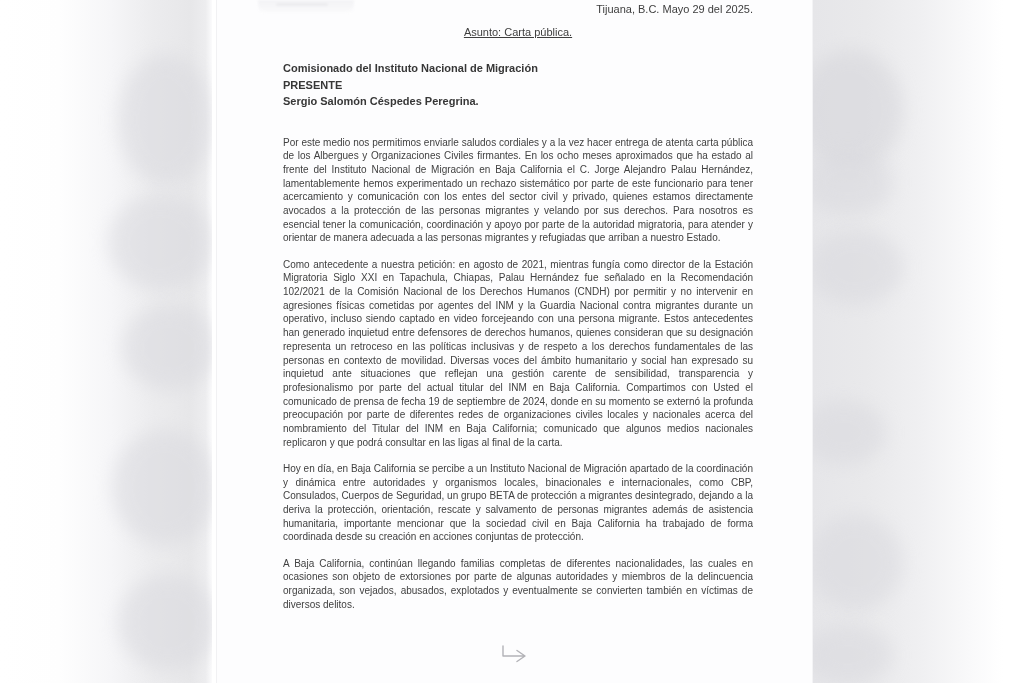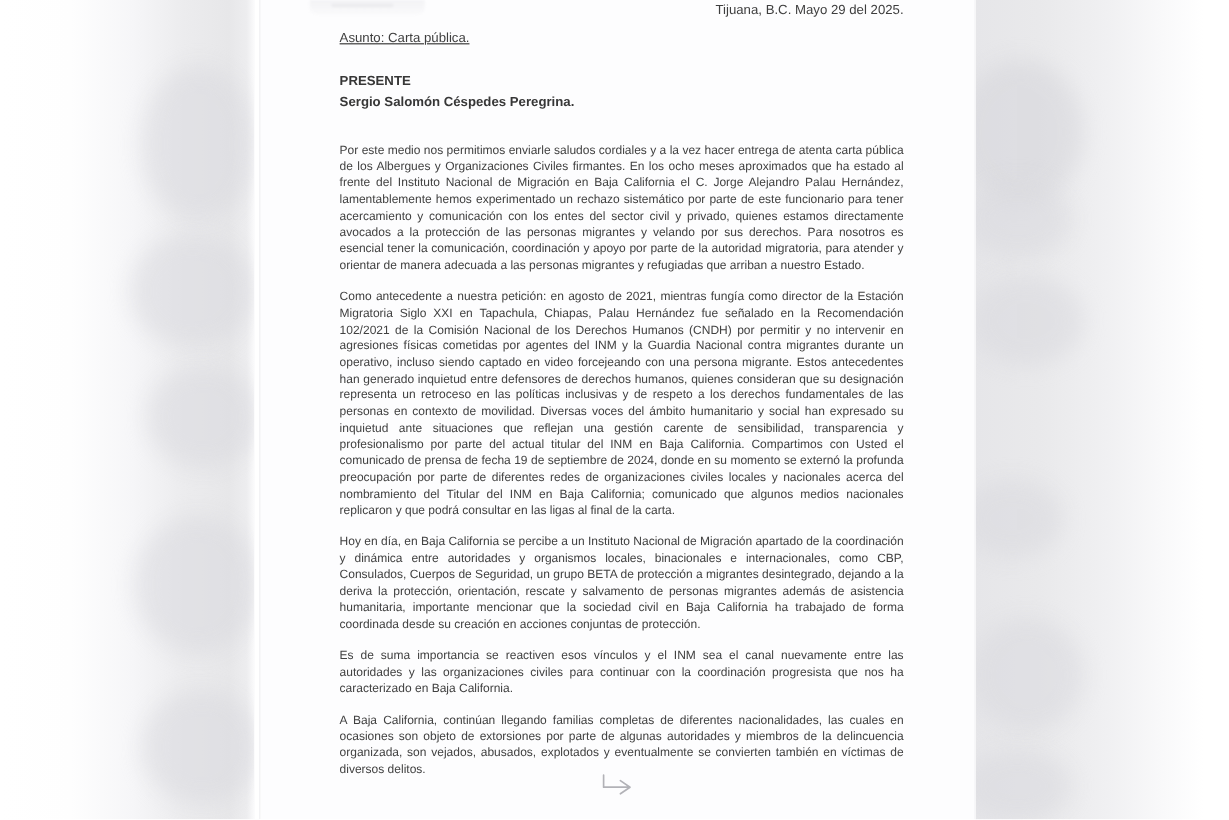--- a/index.html
+++ b/index.html
@@ -77,21 +77,21 @@
     border-radius: 2px;
   }
   .date-line {
     text-align: right;
     font-size: 11px;
     line-height: 13px;
     margin: 0 0 10px 0;
     color: #3e3e3e;
   }
   .subject-line {
-    text-align: left;
+    text-align: center;
     font-size: 11px;
     line-height: 13px;
     margin: 0 0 21px 0;
     text-decoration: underline;
     color: #3e3e3e;
   }
   .recipient {
     font-weight: 700;
     font-size: 11px;
     line-height: 16.5px;
@@ -140,28 +140,28 @@
 
     <div class="logo-fragment">
       <div class="logo-line"></div>
     </div>
 
     <p class="date-line">Tijuana, B.C. Mayo 29 del 2025.</p>
 
     <p class="subject-line">Asunto: Carta pública.</p>
 
     <div class="recipient">
+      <div>Comisionado del Instituto Nacional de Migración</div>
       <div>PRESENTE</div>
       <div>Sergio Salomón Céspedes Peregrina.</div>
     </div>
 
     <p class="paragraph">Por este medio nos permitimos enviarle saludos cordiales y a la vez hacer entrega de atenta carta pública de los Albergues y Organizaciones Civiles firmantes. En los ocho meses aproximados que ha estado al frente del Instituto Nacional de Migración en Baja California el C. Jorge Alejandro Palau Hernández, lamentablemente hemos experimentado un rechazo sistemático por parte de este funcionario para tener acercamiento y comunicación con los entes del sector civil y privado, quienes estamos directamente avocados a la protección de las personas migrantes y velando por sus derechos. Para nosotros es esencial tener la comunicación, coordinación y apoyo por parte de la autoridad migratoria, para atender y orientar de manera adecuada a las personas migrantes y refugiadas que arriban a nuestro Estado.</p>
     <p class="paragraph">Como antecedente a nuestra petición: en agosto de 2021, mientras fungía como director de la Estación Migratoria Siglo XXI en Tapachula, Chiapas, Palau Hernández fue señalado en la Recomendación 102/2021 de la Comisión Nacional de los Derechos Humanos (CNDH) por permitir y no intervenir en agresiones físicas cometidas por agentes del INM y la Guardia Nacional contra migrantes durante un operativo, incluso siendo captado en video forcejeando con una persona migrante. Estos antecedentes han generado inquietud entre defensores de derechos humanos, quienes consideran que su designación representa un retroceso en las políticas inclusivas y de respeto a los derechos fundamentales de las personas en contexto de movilidad. Diversas voces del ámbito humanitario y social han expresado su inquietud ante situaciones que reflejan una gestión carente de sensibilidad, transparencia y profesionalismo por parte del actual titular del INM en Baja California. Compartimos con Usted el comunicado de prensa de fecha 19 de septiembre de 2024, donde en su momento se externó la profunda preocupación por parte de diferentes redes de organizaciones civiles locales y nacionales acerca del nombramiento del Titular del INM en Baja California; comunicado que algunos medios nacionales replicaron y que podrá consultar en las ligas al final de la carta.</p>
     <p class="paragraph">Hoy en día, en Baja California se percibe a un Instituto Nacional de Migración apartado de la coordinación y dinámica entre autoridades y organismos locales, binacionales e internacionales, como CBP, Consulados, Cuerpos de Seguridad, un grupo BETA de protección a migrantes desintegrado, dejando a la deriva la protección, orientación, rescate y salvamento de personas migrantes además de asistencia humanitaria, importante mencionar que la sociedad civil en Baja California ha trabajado de forma coordinada desde su creación en acciones conjuntas de protección.</p>
-    <p class="paragraph">Es de suma importancia se reactiven esos vínculos y el INM sea el canal nuevamente entre las autoridades y las organizaciones civiles para continuar con la coordinación progresista que nos ha caracterizado en Baja California.</p>
     <p class="paragraph">A Baja California, continúan llegando familias completas de diferentes nacionalidades, las cuales en ocasiones son objeto de extorsiones por parte de algunas autoridades y miembros de la delincuencia organizada, son vejados, abusados, explotados y eventualmente se convierten también en víctimas de diversos delitos.</p>
 
     <svg class="insertion-arrow" viewBox="0 0 30 18" xmlns="http://www.w3.org/2000/svg">
       <path d="M3 1 L3 11 L24 11 M17 5.5 L25 11 L17 16.5" fill="none" stroke="#9a9aa0" stroke-width="1.4" stroke-linecap="round" stroke-linejoin="round"></path>
     </svg>
 
   </div>
 
 </div>
 

